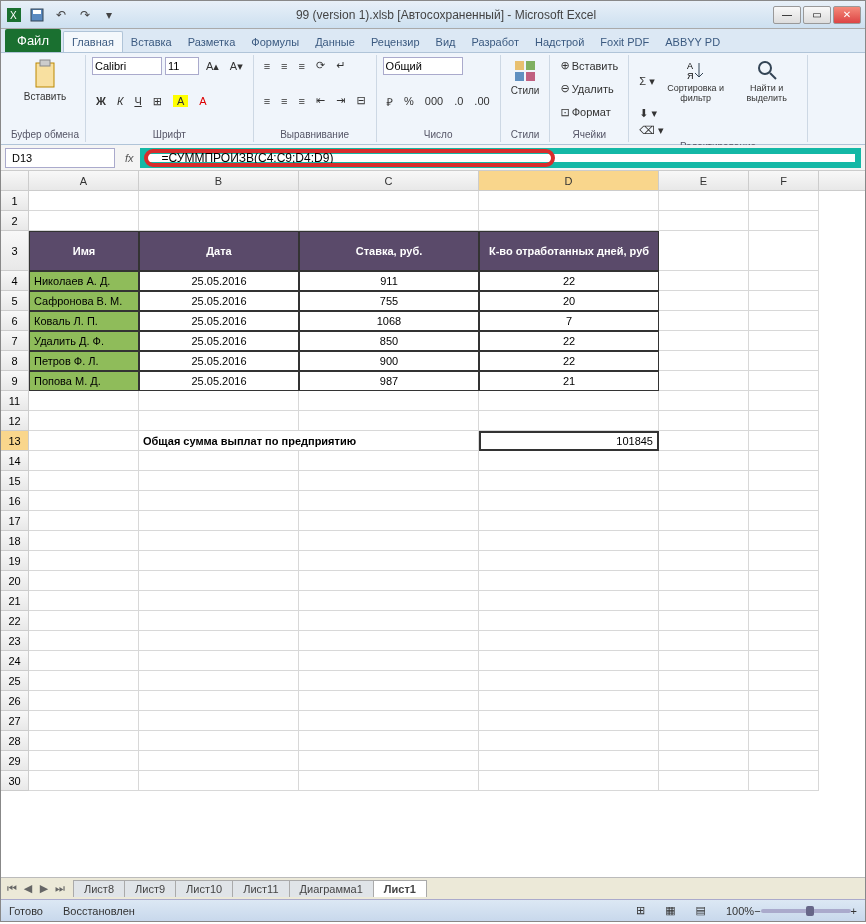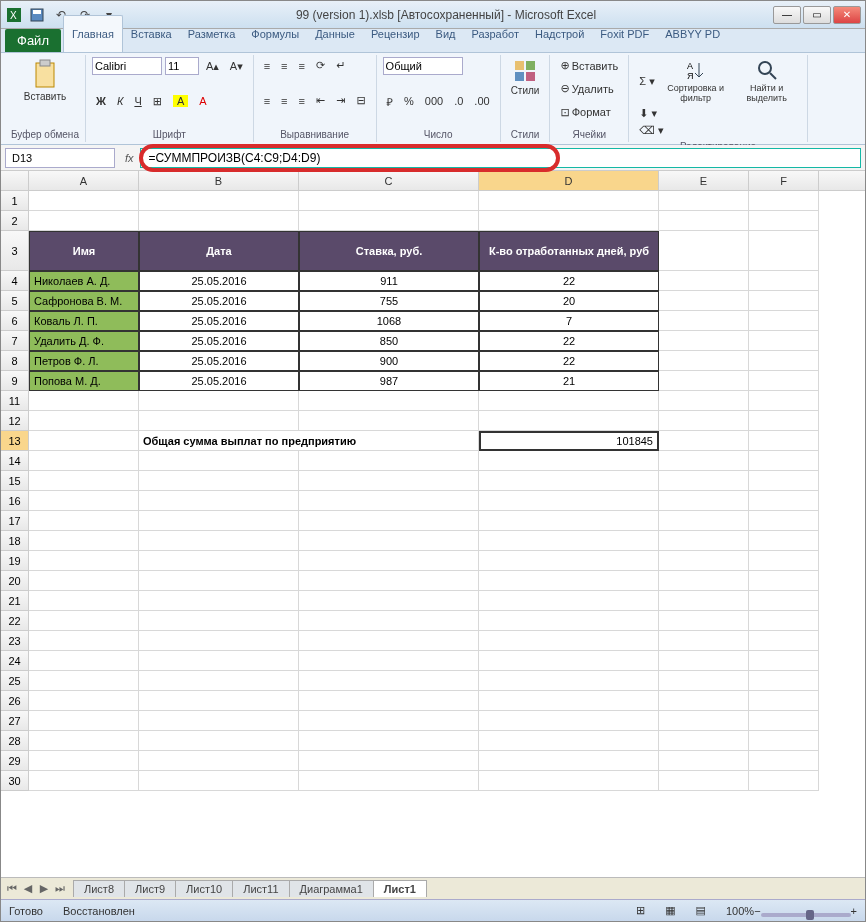--- a/index.html
+++ b/index.html
@@ -12,37 +12,37 @@
 .qat { display: flex; gap: 4px; align-items: center; }
 .qat .btn { width: 20px; height: 20px; display: flex; align-items: center; justify-content: center; font-size: 12px; color: #444; }
 .title-text { flex: 1; text-align: center; font-size: 12px; color: #444; }
 .win-controls { display: flex; gap: 2px; }
 .win-controls .wbtn { width: 28px; height: 18px; background: linear-gradient(#f8f8f8,#ddd); border: 1px solid #999; border-radius: 2px; font-size: 10px; display: flex; align-items: center; justify-content: center; }
 .win-controls .wbtn.close { background: linear-gradient(#f58a7a,#d44); color: #fff; }
 
 
 .ribbon-tabs { height: 24px; background: #dce8f4; display: flex; align-items: flex-end; padding-left: 4px; border-bottom: 1px solid #b0c4d8; }
 .ribbon-tabs .file-tab { background: #1a7030; color: #fff; padding: 4px 12px; font-size: 13px; border-radius: 2px 2px 0 0; margin-right: 2px; }
-.ribbon-tabs .tab { padding: 12px 8px; font-size: 11px; color: #3b5a80; cursor: pointer; }
+.ribbon-tabs .tab { padding: 4px 8px; font-size: 11px; color: #3b5a80; cursor: pointer; }
 .ribbon-tabs .tab.active { background: #f4f8fc; border: 1px solid #b0c4d8; border-bottom: none; border-radius: 2px 2px 0 0; }
 
 .ribbon-body { height: 92px; background: #f0f5fb; border-bottom: 1px solid #b0c4d8; display: flex; padding: 2px 4px; }
 .ribbon-group { border-right: 1px solid #cdd8e4; padding: 2px 6px; display: flex; flex-direction: column; justify-content: space-between; }
 .ribbon-group .group-label { font-size: 10px; color: #556; text-align: center; margin-top: 2px; }
 .rg-row { display: flex; gap: 3px; align-items: center; }
 .rg-btn { padding: 1px 3px; font-size: 11px; color: #333; border: 1px solid transparent; border-radius: 2px; display: flex; align-items: center; gap: 2px; }
 .big-btn { display: flex; flex-direction: column; align-items: center; padding: 2px 4px; font-size: 10px; color: #333; gap: 2px; }
 .font-combo { width: 70px; height: 18px; border: 1px solid #aac; background: #fff; font-size: 11px; padding: 0 2px; display: flex; align-items: center; }
 .size-combo { width: 34px; height: 18px; border: 1px solid #aac; background: #fff; font-size: 11px; padding: 0 2px; display: flex; align-items: center; }
 
 
 .formula-row { height: 26px; display: flex; align-items: center; border-bottom: 1px solid #ccc; background: #f4f4f4; }
 .name-box { width: 110px; border: 1px solid #aac; background: #fff; margin: 2px 4px; height: 20px; display: flex; align-items: center; padding: 0 6px; font-size: 11px; }
 .fx-label { font-style: italic; font-size: 11px; color: #555; padding: 0 6px; }
-.formula-input { flex: 1; height: 20px; border: 1px solid #14b8a6; background: #fff; padding: 0 8px; font-size: 12px; display: flex; align-items: center; margin-right: 4px; position: relative; }
+.formula-input { flex: 1; height: 20px; border: 6px solid #14b8a6; background: #fff; padding: 0 16px; font-size: 12px; display: flex; align-items: center; margin-right: 4px; position: relative; }
 .highlight-formula { position: absolute; left: -2px; top: -5px; right: 300px; bottom: -5px; border: 4px solid #d82c2c; border-radius: 14px; pointer-events: none; }
 
 
 .grid-area { flex: 1; display: flex; flex-direction: column; overflow: hidden; background: #fff; }
 .col-headers { height: 20px; display: flex; background: linear-gradient(#f8f8f8,#e8e8e8); border-bottom: 1px solid #ccc; }
 .corner { width: 28px; border-right: 1px solid #ccc; }
 .col-h { border-right: 1px solid #ccc; text-align: center; font-size: 11px; color: #333; line-height: 20px; }
 .col-h.active { background: #f9d68c; }
 .grid-body { flex: 1; overflow: auto; position: relative; }
 .g-row { display: flex; height: 20px; }
@@ -66,21 +66,21 @@
 
 .sheet-bar { height: 22px; background: #ece9d8; border-top: 1px solid #bbb; display: flex; align-items: center; padding-left: 4px; font-size: 11px; }
 .sheet-nav { display: flex; gap: 2px; margin-right: 6px; }
 .sheet-nav span { width: 14px; text-align: center; color: #666; }
 .sheet-tab { padding: 2px 10px; background: #e0e4e8; border: 1px solid #aaa; border-bottom: none; margin-right: -1px; color: #444; }
 .sheet-tab.active { background: #fff; font-weight: bold; }
 
 
 .status-bar { height: 22px; background: linear-gradient(#dce8f4,#c8d8ec); border-top: 1px solid #aac; display: flex; align-items: center; padding: 0 8px; font-size: 11px; color: #333; gap: 20px; }
 .status-bar .spacer { flex: 1; }
-.zoom-ctrl { display: flex; align-items: flex-end; gap: 0; }
+.zoom-ctrl { display: flex; align-items: center; gap: 0; }
 .zoom-slider { width: 90px; height: 4px; background: #aac; border-radius: 2px; position: relative; }
 .zoom-thumb { position: absolute; left: 50%; top: -3px; width: 8px; height: 10px; background: #668; border-radius: 2px; }
 
 svg { display: block; }
 </style>
 </head>
 <body>
 
 <div class="window">
 

